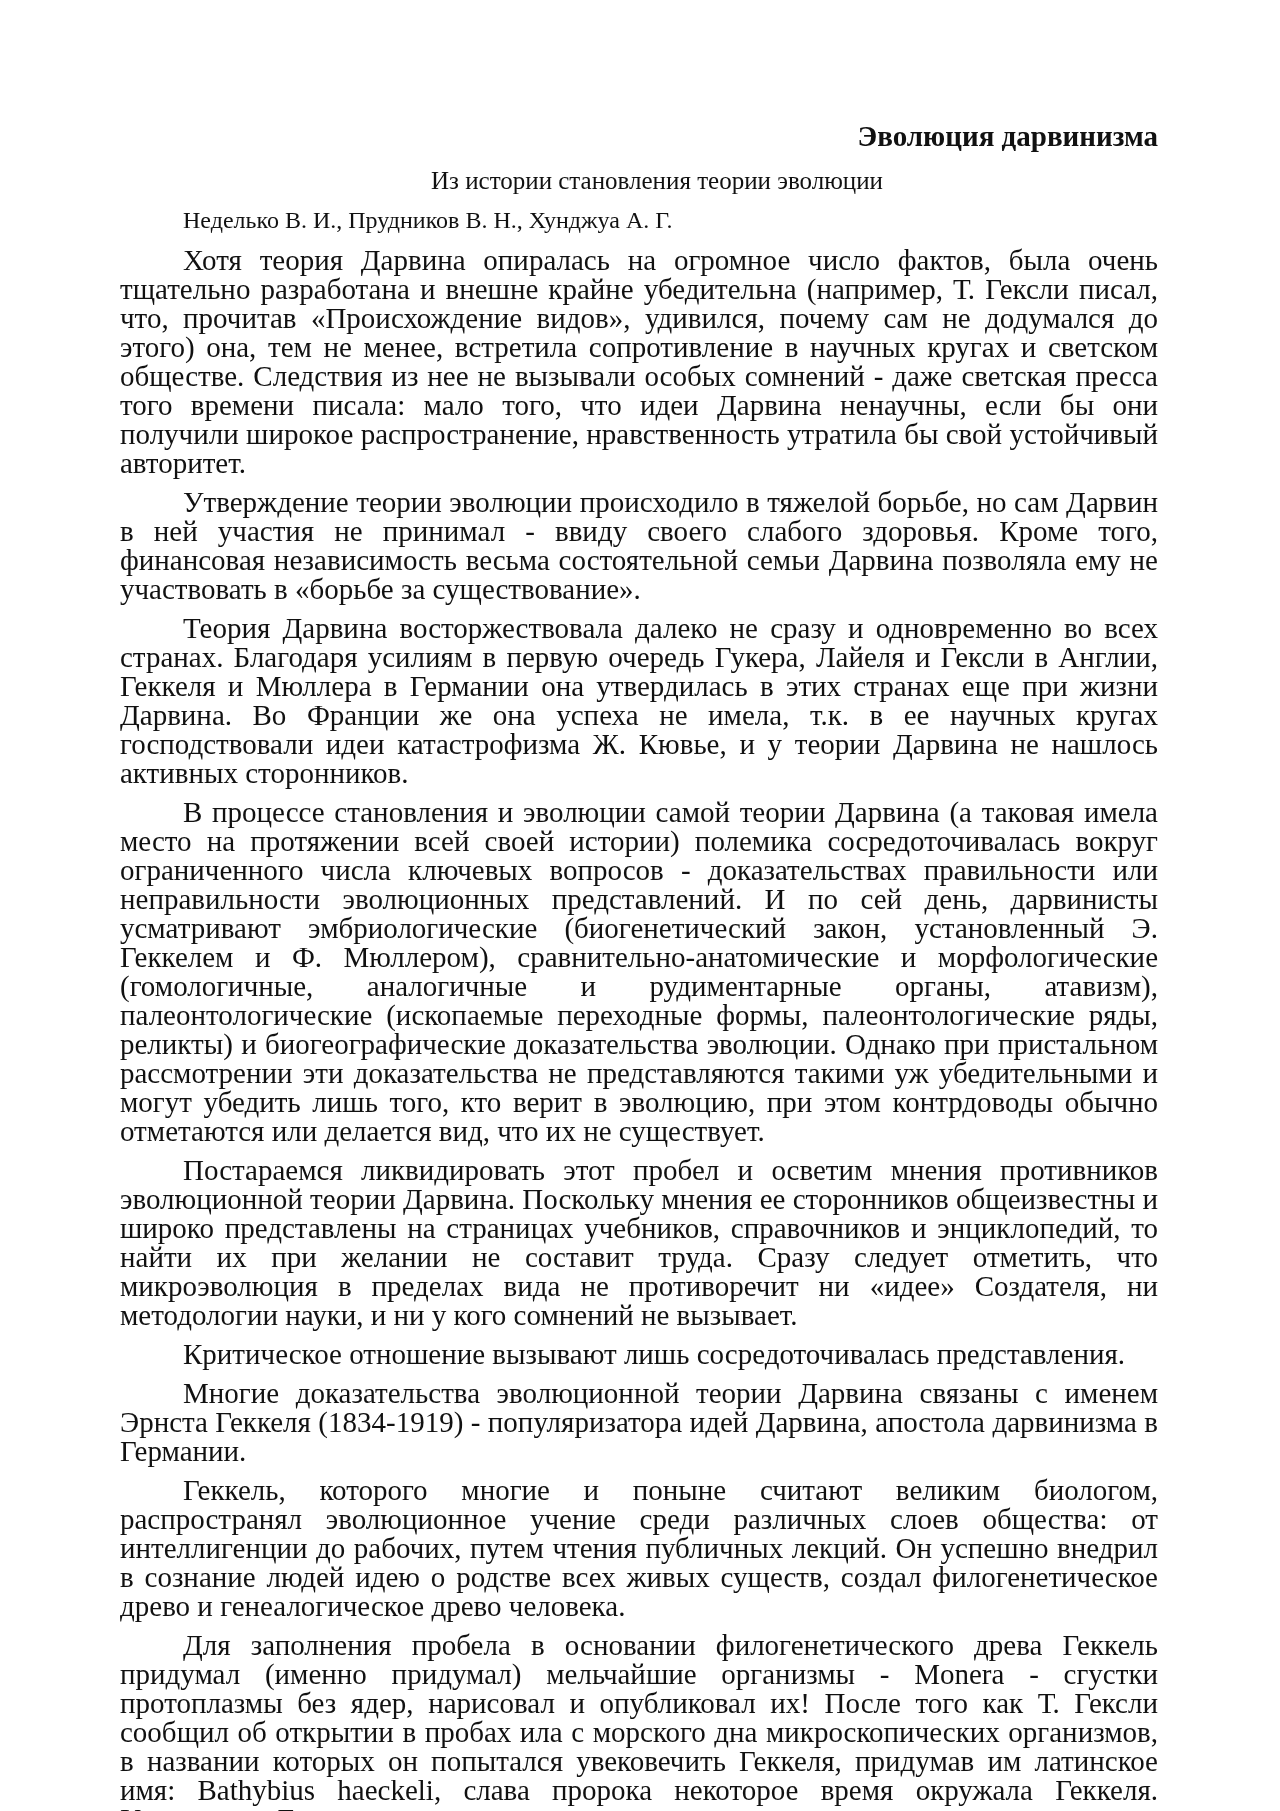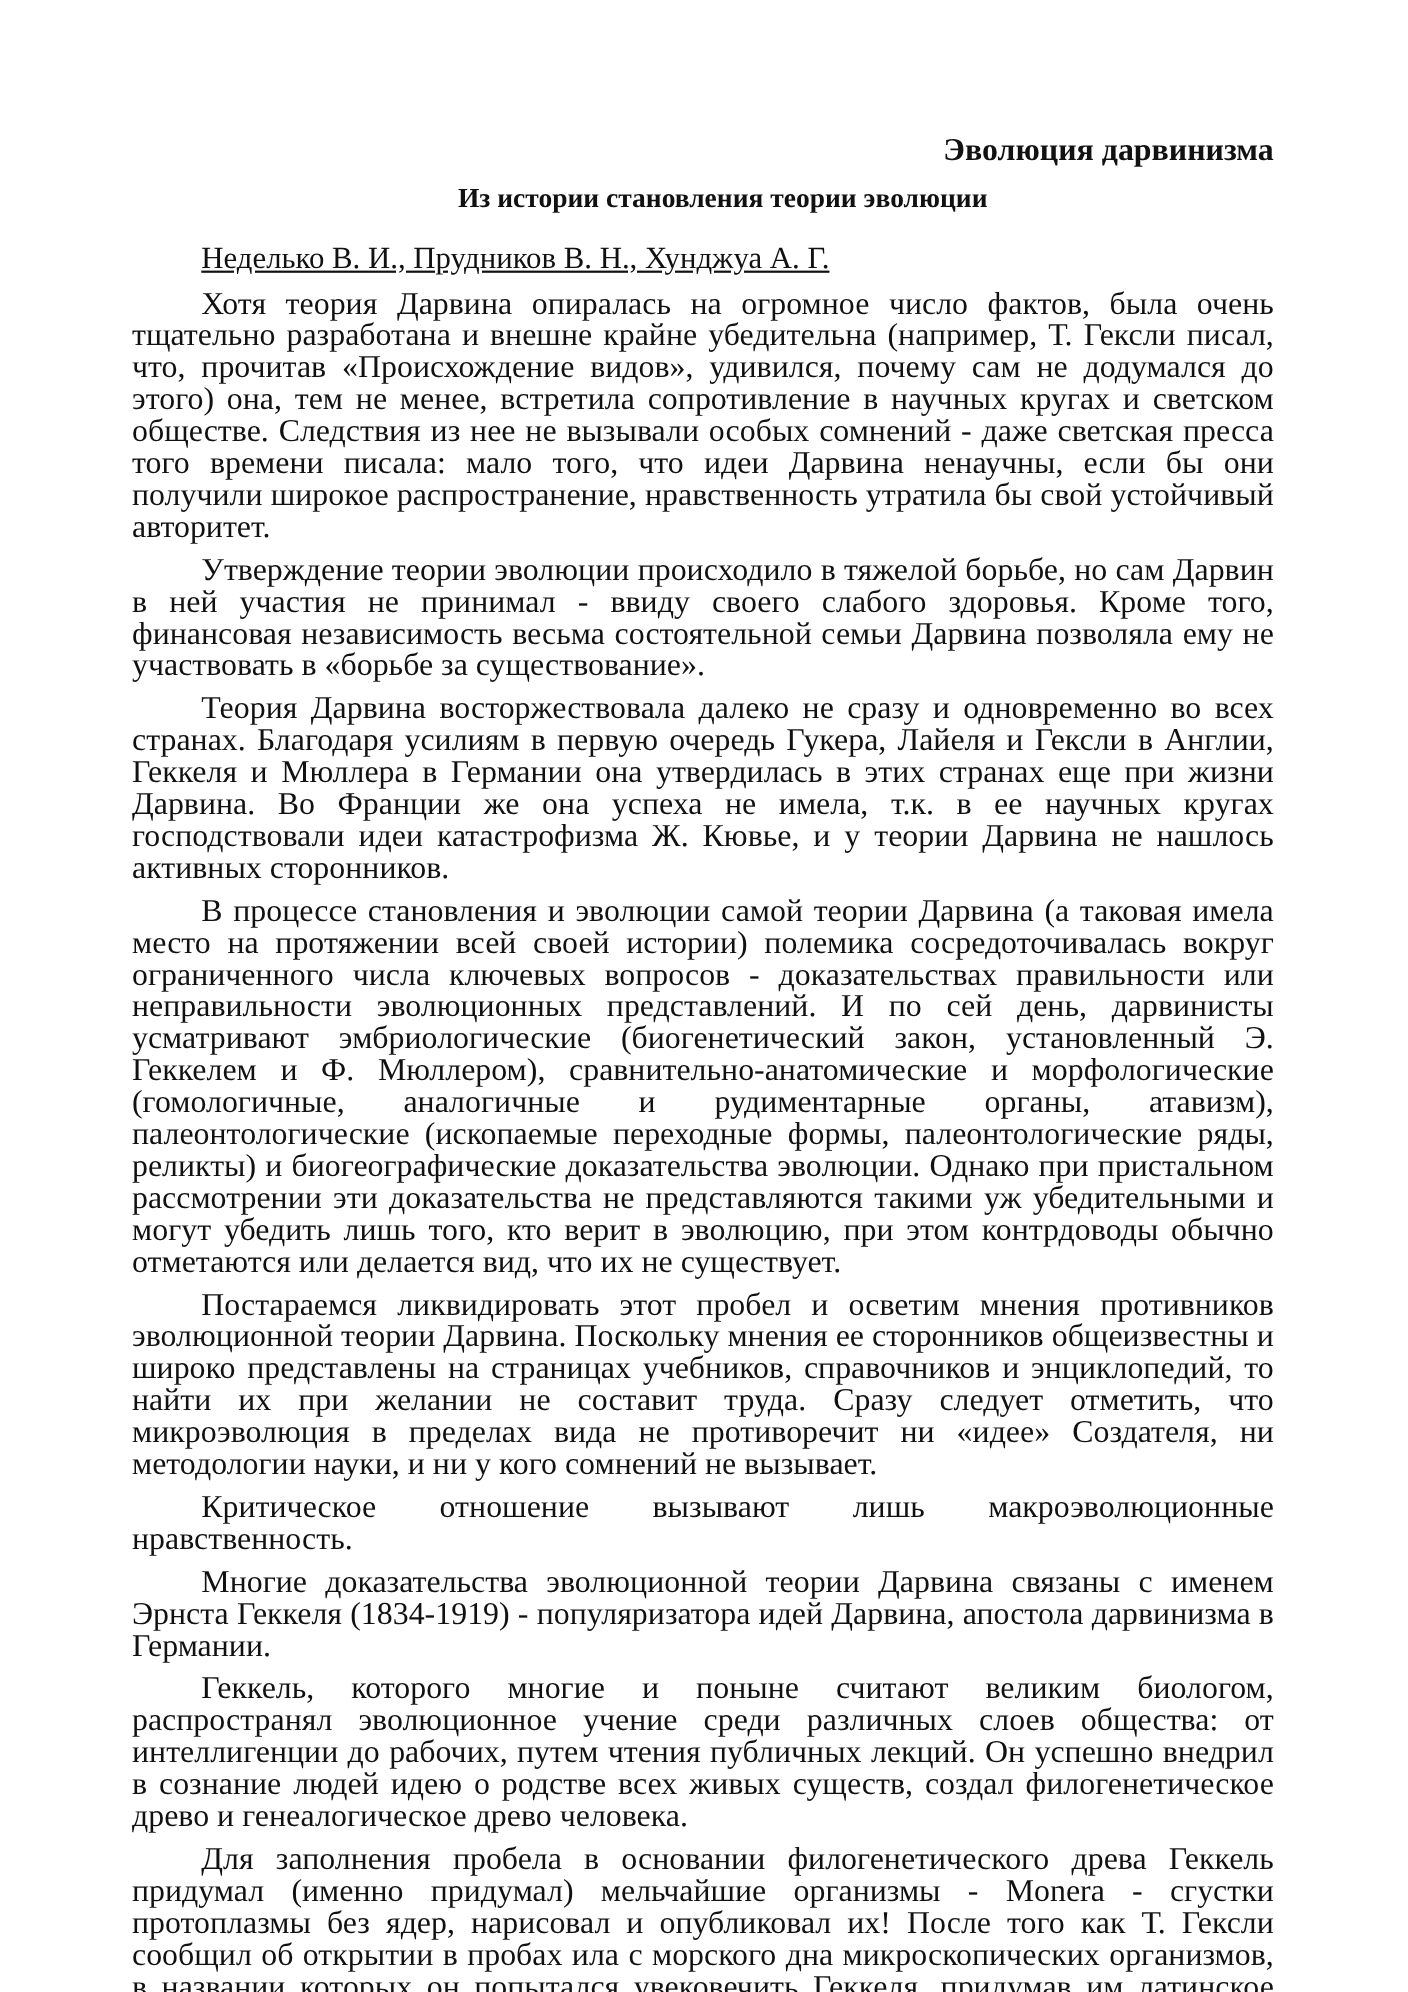--- a/index.html
+++ b/index.html
@@ -24,32 +24,31 @@
     .doc-title {
       text-align: right;
       font-weight: bold;
       font-size: 29px;
       line-height: 36px;
       margin: 0 0 10px 0;
       padding-left: 36px;
     }
     .doc-subtitle {
       text-align: center;
-      font-weight: bold;
+      font-weight: normal;
       font-size: 25px;
       line-height: 34px;
-      margin: 0 0 20px 0;
+      margin: 0 0 4px 0;
       padding-left: 36px;
     }
     .doc-authors {
-      font-size: 28px;
+      font-size: 24px;
       line-height: 36px;
       margin: 0 0 8px 0;
       padding-left: 63px;
-      text-decoration: underline;
     }
     .para {
       font-size: 29px;
       line-height: 29px;
       text-align: justify;
       text-indent: 63px;
       margin: 0 0 10px 0;
       hyphens: none;
     }
     .para.last {
@@ -62,17 +61,17 @@
 <div class="page">
   <h1 class="doc-title">Эволюция дарвинизма</h1>
   <h2 class="doc-subtitle">Из истории становления теории эволюции</h2>
   <div class="doc-authors">Неделько В. И., Прудников В. Н., Хунджуа А. Г.</div>
 
   <p class="para">Хотя теория Дарвина опиралась на огромное число фактов, была очень тщательно разработана и внешне крайне убедительна (например, Т. Гексли писал, что, прочитав «Происхождение видов», удивился, почему сам не додумался до этого) она, тем не менее, встретила сопротивление в научных кругах и светском обществе. Следствия из нее не вызывали особых сомнений - даже светская пресса того времени писала: мало того, что идеи Дарвина ненаучны, если бы они получили широкое распространение, нравственность утратила бы свой устойчивый авторитет.</p>
   <p class="para">Утверждение теории эволюции происходило в тяжелой борьбе, но сам Дарвин в ней участия не принимал - ввиду своего слабого здоровья. Кроме того, финансовая независимость весьма состоятельной семьи Дарвина позволяла ему не участвовать в «борьбе за существование».</p>
   <p class="para">Теория Дарвина восторжествовала далеко не сразу и одновременно во всех странах. Благодаря усилиям в первую очередь Гукера, Лайеля и Гексли в Англии, Геккеля и Мюллера в Германии она утвердилась в этих странах еще при жизни Дарвина. Во Франции же она успеха не имела, т.к. в ее научных кругах господствовали идеи катастрофизма Ж. Кювье, и у теории Дарвина не нашлось активных сторонников.</p>
   <p class="para">В процессе становления и эволюции самой теории Дарвина (а таковая имела место на протяжении всей своей истории) полемика сосредоточивалась вокруг ограниченного числа ключевых вопросов - доказательствах правильности или неправильности эволюционных представлений. И по сей день, дарвинисты усматривают эмбриологические (биогенетический закон, установленный Э. Геккелем и Ф. Мюллером), сравнительно-анатомические и морфологические (гомологичные, аналогичные и рудиментарные органы, атавизм), палеонтологические (ископаемые переходные формы, палеонтологические ряды, реликты) и биогеографические доказательства эволюции. Однако при пристальном рассмотрении эти доказательства не представляются такими уж убедительными и могут убедить лишь того, кто верит в эволюцию, при этом контрдоводы обычно отметаются или делается вид, что их не существует.</p>
   <p class="para">Постараемся ликвидировать этот пробел и осветим мнения противников эволюционной теории Дарвина. Поскольку мнения ее сторонников общеизвестны и широко представлены на страницах учебников, справочников и энциклопедий, то найти их при желании не составит труда. Сразу следует отметить, что микроэволюция в пределах вида не противоречит ни «идее» Создателя, ни методологии науки, и ни у кого сомнений не вызывает.</p>
-  <p class="para">Критическое отношение вызывают лишь макроэволюционные нравственность.</p>
+  <p class="para">Критическое отношение вызывают лишь сосредоточивалась представления.</p>
   <p class="para">Многие доказательства эволюционной теории Дарвина связаны с именем Эрнста Геккеля (1834-1919) - популяризатора идей Дарвина, апостола дарвинизма в Германии.</p>
   <p class="para">Геккель, которого многие и поныне считают великим биологом, распространял эволюционное учение среди различных слоев общества: от интеллигенции до рабочих, путем чтения публичных лекций. Он успешно внедрил в сознание людей идею о родстве всех живых существ, создал филогенетическое древо и генеалогическое древо человека.</p>
   <p class="para last">Для заполнения пробела в основании филогенетического древа Геккель придумал (именно придумал) мельчайшие организмы - Monera - сгустки протоплазмы без ядер, нарисовал и опубликовал их! После того как Т. Гексли сообщил об открытии в пробах ила с морского дна микроскопических организмов, в названии которых он попытался увековечить Геккеля, придумав им латинское имя: Bathybius haeckeli, слава пророка некоторое время окружала Геккеля. Увлекшись, Геккель предположил, что эти организмы повсюду на морском дне образуют пену живой материи. Его эйфория продолжалась целых 7 лет, пока</p>
 </div>
 
 </body></html>

